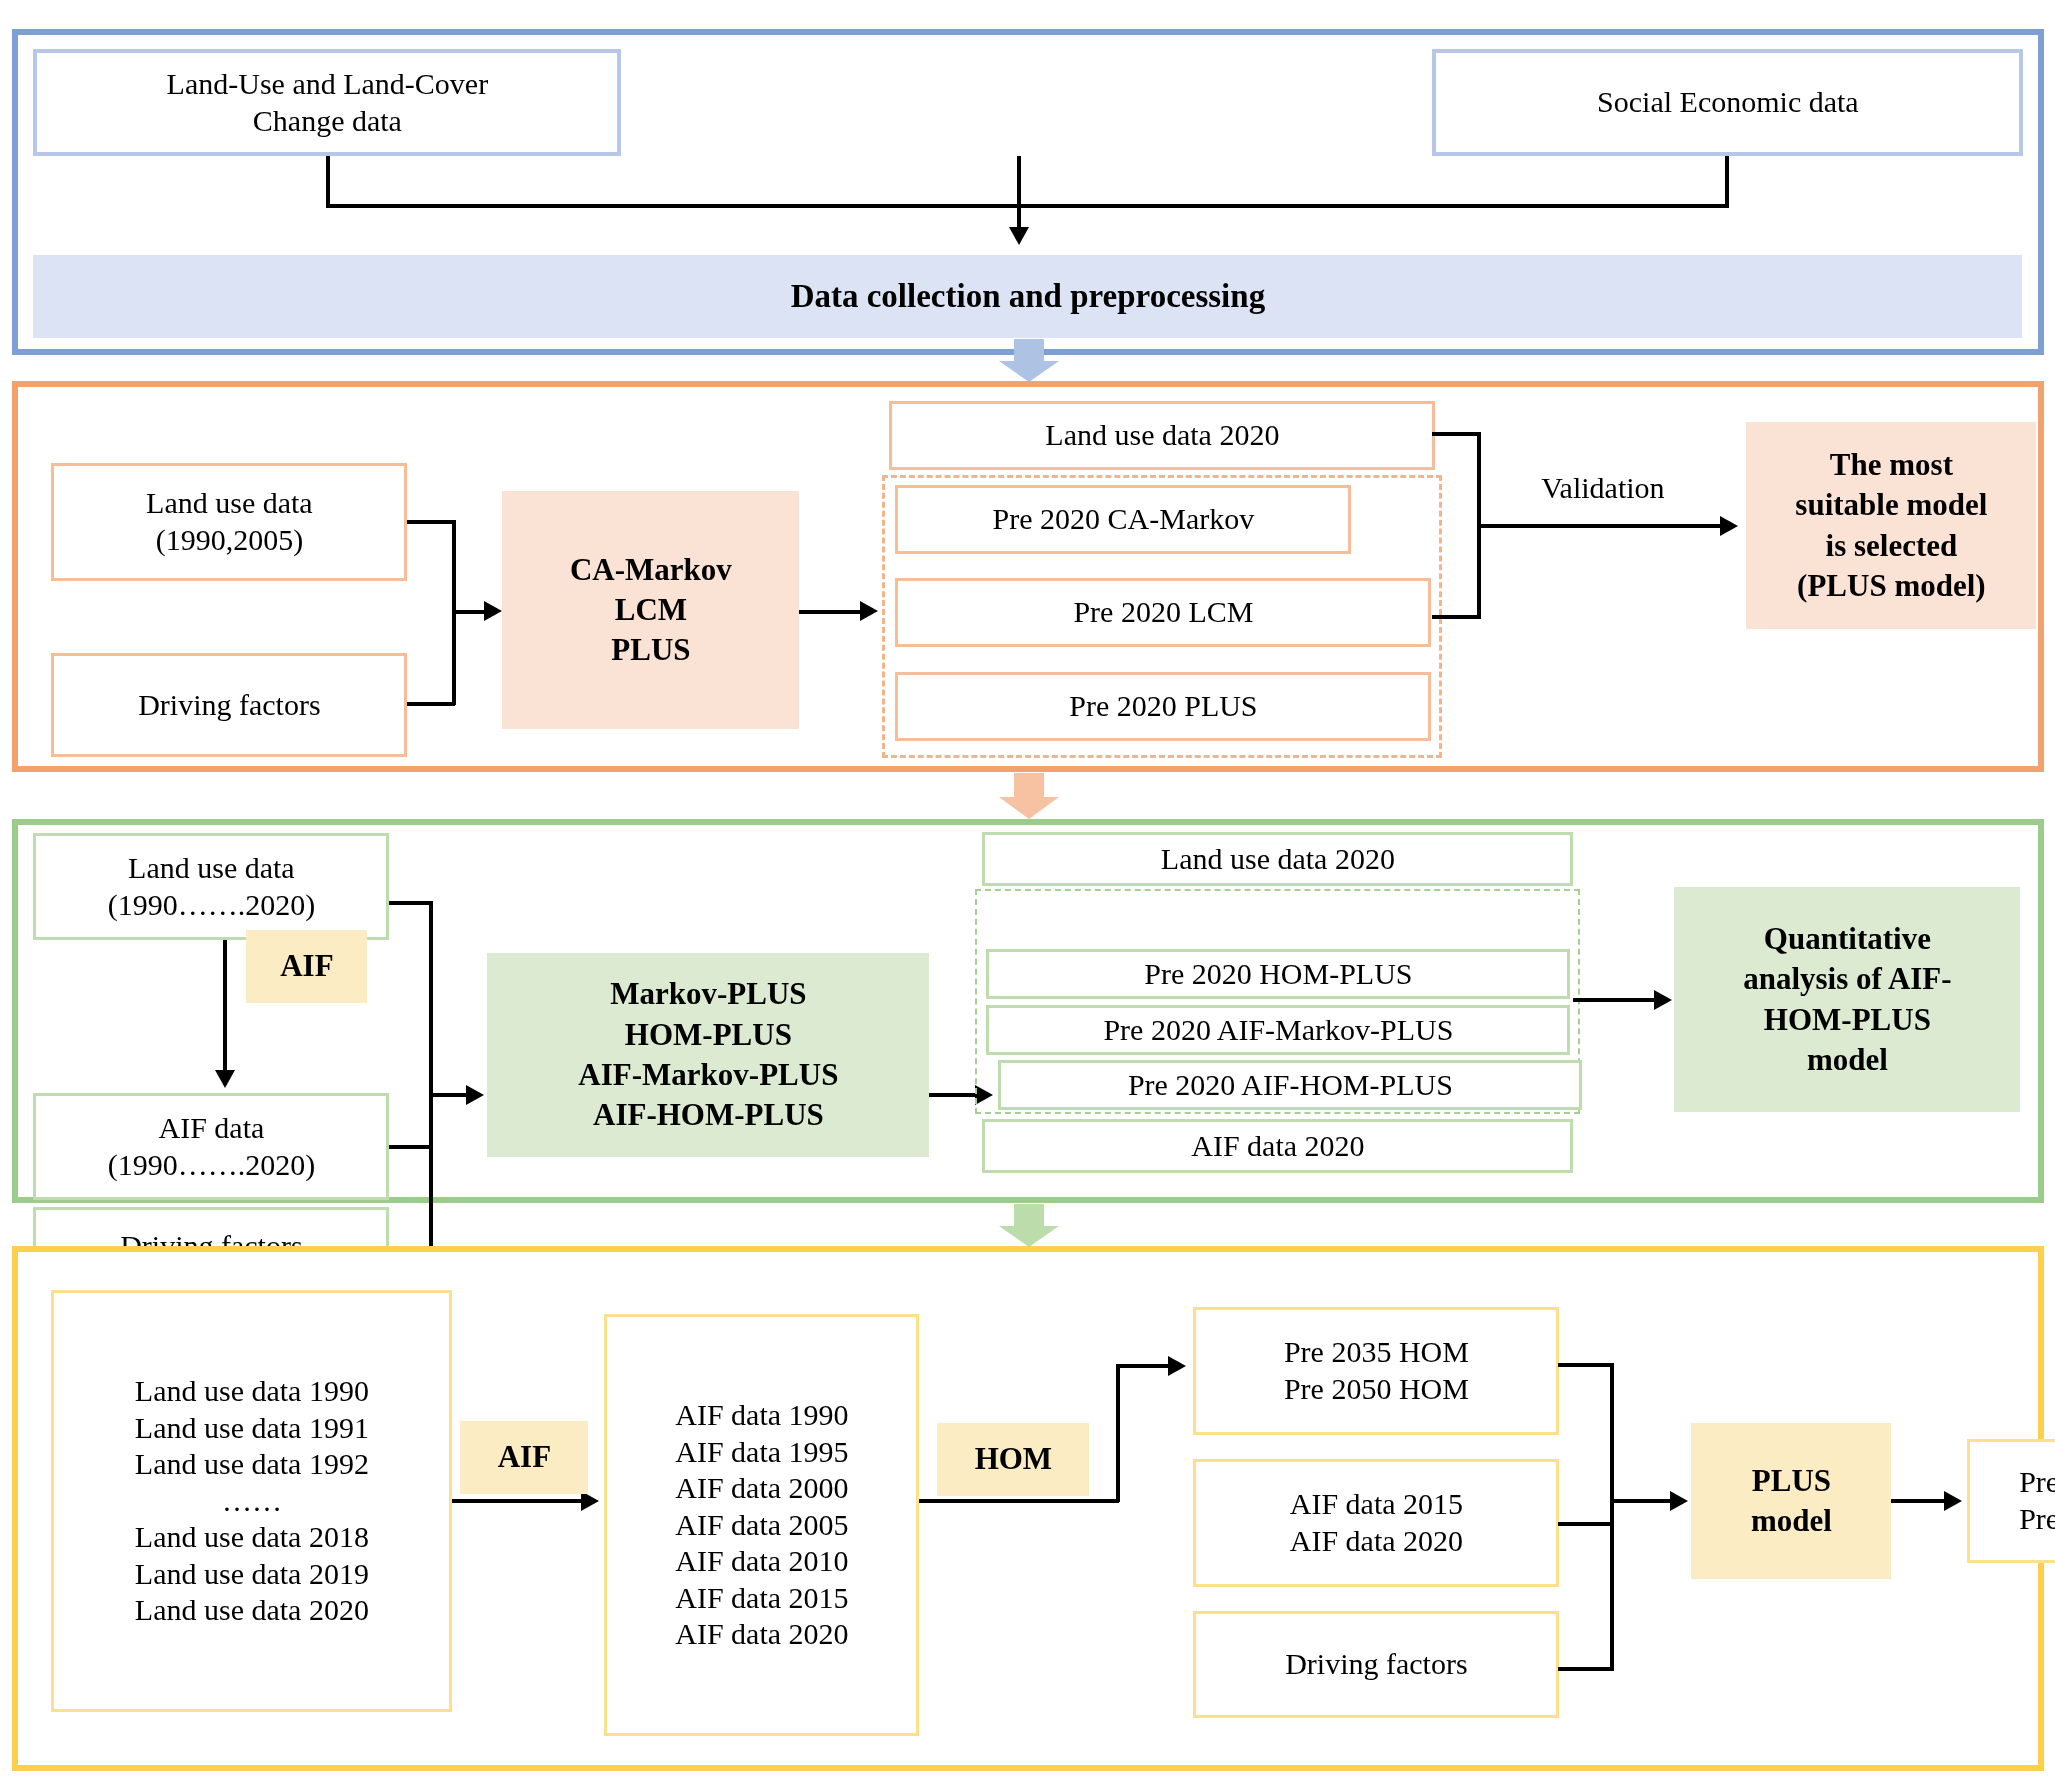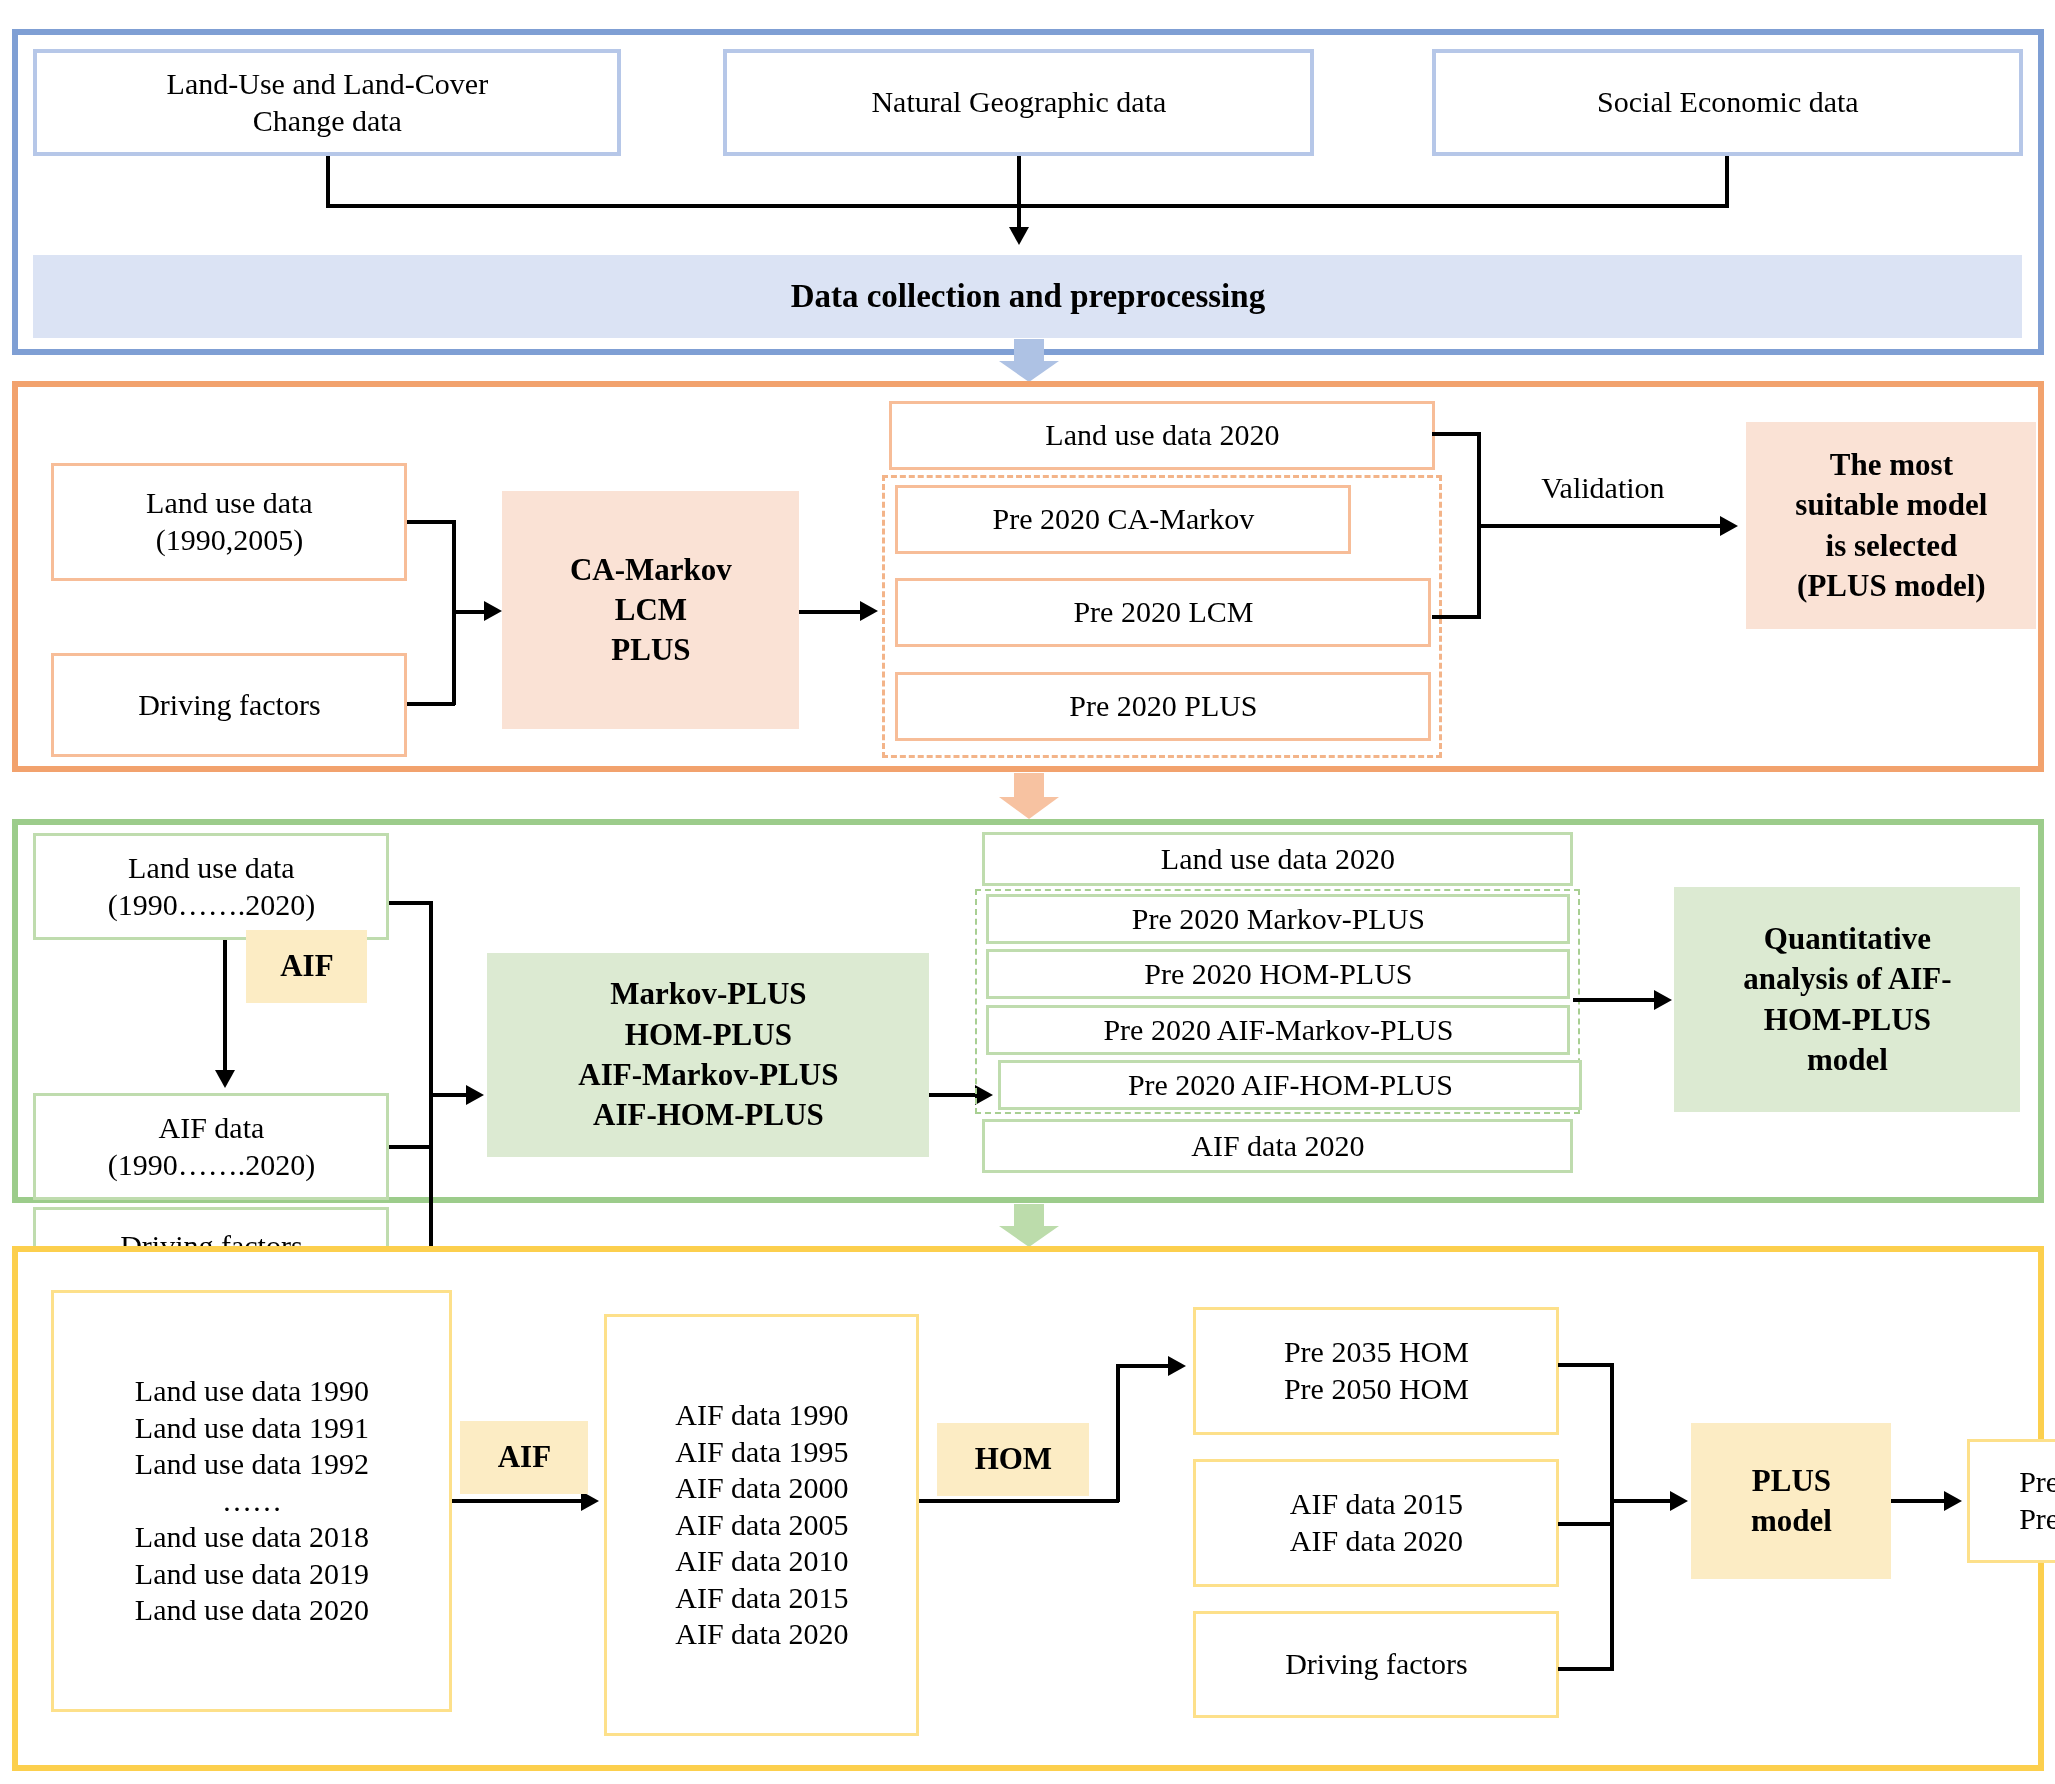--- a/index.html
+++ b/index.html
@@ -76,23 +76,20 @@
 
 <div id="canvas">
 
   <div class="sect" id="s1">
 
     <div class="box b1-box mlines" style="left:15px;top:14px;width:588px;height:107px;">
       <div>Land-Use and Land-Cover</div>
       <div>Change data</div>
     </div>
 
-    <div class="box b1-box" style="left:705px;top:14px;width:591px;height:107px;">
-      <div>Natural Geographic data</div>
-    </div>
 
     <div class="box b1-box" style="left:1414px;top:14px;width:591px;height:107px;">
       <div>Social Economic data</div>
     </div>
 
     <div class="vln" style="left:308px;top:121px;height:50px;"></div>
     <div class="vln" style="left:1707px;top:121px;height:50px;"></div>
     <div class="hln" style="left:308px;top:169px;width:1403px;"></div>
     <div class="vln" style="left:999px;top:121px;height:73px;"></div>
     <div class="ar-d" style="left:991px;top:192px;"></div>
@@ -210,23 +207,20 @@
 
     <div class="hln" style="left:911px;top:268px;width:47px;"></div>
     <div class="ar-r" style="left:957px;top:260px;"></div>
 
     <div class="box b3-box" style="left:964px;top:7px;width:591px;height:54px;">
       <div>Land use data 2020</div>
     </div>
 
     <div class="b3-dash" style="left:957px;top:64px;width:605px;height:225px;"></div>
 
-    <div class="box b3-box" style="left:968px;top:69px;width:584px;height:50px;">
-      <div>Pre 2020 Markov-PLUS</div>
-    </div>
     <div class="box b3-box" style="left:968px;top:124px;width:584px;height:50px;">
       <div>Pre 2020 HOM-PLUS</div>
     </div>
     <div class="box b3-box" style="left:968px;top:180px;width:584px;height:50px;">
       <div>Pre 2020 AIF-Markov-PLUS</div>
     </div>
     <div class="box b3-box" style="left:968px;top:235px;width:584px;height:50px;margin-left:12px;">
       <div>Pre 2020 AIF-HOM-PLUS</div>
     </div>
 

